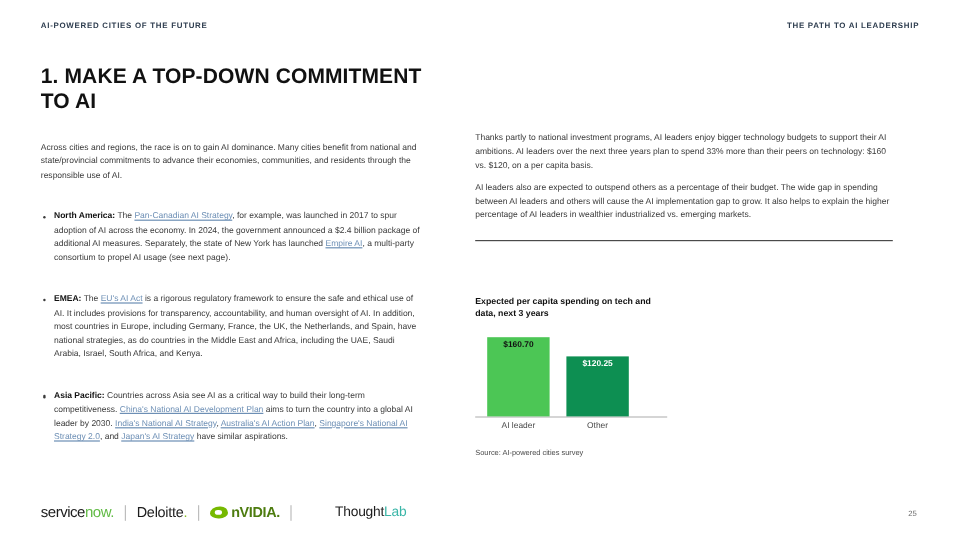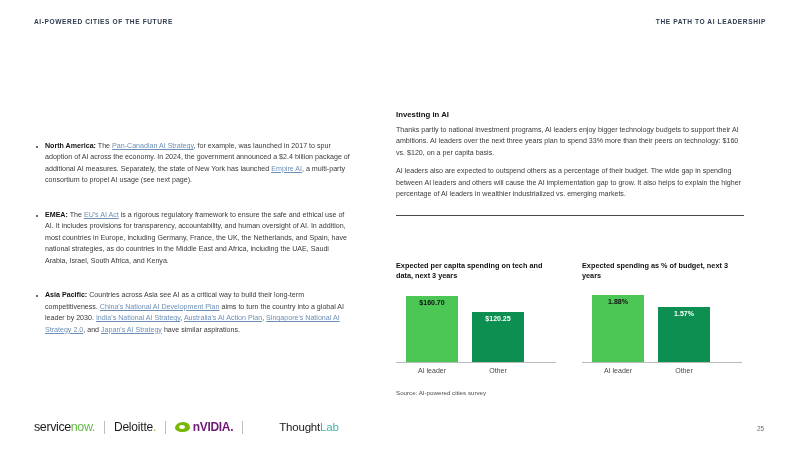--- a/index.html
+++ b/index.html
@@ -92,88 +92,67 @@
   .l-deloitte{font-size:12px;font-weight:400;color:#1c1c1c;letter-spacing:-.2px;}
   .l-deloitte .dot{color:#86bc25;}
   .l-nv-eye{
     width:15px;height:10px;margin-right:2.5px;background:#76b900;
     border-radius:55% 42% 50% 48%/60% 55% 45% 42%;position:relative;
   }
   .l-nv-eye:after{
     content:"";position:absolute;left:3.5px;top:2.6px;width:6px;height:4.6px;
     background:#ffffff;border-radius:50%;
   }
-  .l-nvidia{font-size:12px;font-weight:700;color:#701a75;letter-spacing:-.3px;}
+  .l-nvidia{font-size:12px;font-weight:700;color:#4d7c0f;letter-spacing:-.3px;}
   .l-tl{font-size:11.5px;font-weight:400;color:#1c1c1c;letter-spacing:-.2px;margin-left:27px;}
   .l-tl .lab{color:#3bb6a8;}
   .pagenum{
     position:absolute;right:36px;bottom:18px;font-size:6.4px;color:#6a6a6a;
   }
 </style>
 </head>
 <body>
 
 <div class="page">
 
   <div class="runhead">
     <span>AI-POWERED CITIES OF THE FUTURE</span>
     <span>THE PATH TO AI LEADERSHIP</span>
   </div>
 
+  <div class="title">1. MAKE A TOP-DOWN COMMITMENT TO AI</div>
 
   <div class="col-left">
+    <p class="body">Across cities and regions, the race is on to gain AI dominance. Many cities benefit from national and state/provincial commitments to advance their economies, communities, and residents through the responsible use of AI.</p>
     <ul class="bullets" id="bullet-list">
         <li><b>North America:</b><span> The </span><a class="lnk" href="#">Pan-Canadian AI Strategy</a><span>, for example, was launched in 2017 to spur adoption of AI across the economy. In 2024, the government announced a $2.4 billion package of additional AI measures. Separately, the state of New York has launched </span><a class="lnk" href="#">Empire AI</a><span>, a multi-party consortium to propel AI usage (see next page).</span></li>
         <li><b>EMEA:</b><span> The </span><a class="lnk" href="#">EU's AI Act</a><span> is a rigorous regulatory framework to ensure the safe and ethical use of AI. It includes provisions for transparency, accountability, and human oversight of AI. In addition, most countries in Europe, including Germany, France, the UK, the Netherlands, and Spain, have national strategies, as do countries in the Middle East and Africa, including the UAE, Saudi Arabia, Israel, South Africa, and Kenya.</span></li>
         <li><b>Asia Pacific:</b><span> Countries across Asia see AI as a critical way to build their long-term competitiveness. </span><a class="lnk" href="#">China's National AI Development Plan</a><span> aims to turn the country into a global AI leader by 2030. </span><a class="lnk" href="#">India's National AI Strategy</a><span>, </span><a class="lnk" href="#">Australia's AI Action Plan</a><span>, </span><a class="lnk" href="#">Singapore's National AI Strategy 2.0</a><span>, and </span><a class="lnk" href="#">Japan's AI Strategy</a><span> have similar aspirations.</span></li>
       </ul>
   </div>
 
   <div class="col-right">
-    <div class="panel-h">Investing in AI</div>
     <p class="body">Thanks partly to national investment programs, AI leaders enjoy bigger technology budgets to support their AI ambitions. AI leaders over the next three years plan to spend 33% more than their peers on technology: $160 vs. $120, on a per capita basis.</p>
     <p class="body">AI leaders also are expected to outspend others as a percentage of their budget. The wide gap in spending between AI leaders and others will cause the AI implementation gap to grow. It also helps to explain the higher percentage of AI leaders in wealthier industrialized vs. emerging markets.</p>
 
     <div class="rule"></div>
 
     <div class="charts" id="charts">
         <div class="chart">
           <div class="chart-title">Expected per capita spending on tech and data, next 3 years</div>
           <div class="plot">
             <div class="bars">
               <div class="bar-wrap">
                 <div class="bar light" style="height: 89%; background: rgb(76, 198, 85);">
                   <span class="vlabel">$160.70</span>
                 </div>
               </div>
               <div class="bar-wrap">
                 <div class="bar dark" style="height: 67%; background: rgb(13, 143, 82);">
                   <span class="vlabel">$120.25</span>
-                </div>
-              </div>
-            </div>
-          </div>
-          <div class="axis"></div>
-          <div class="cats">
-            <div class="cat">AI leader</div>
-            <div class="cat">Other</div>
-          </div>
-        </div>
-        <div class="chart">
-          <div class="chart-title">Expected spending as % of budget, next 3 years</div>
-          <div class="plot">
-            <div class="bars">
-              <div class="bar-wrap">
-                <div class="bar light" style="height: 90%; background: rgb(76, 198, 85);">
-                  <span class="vlabel">1.88%</span>
-                </div>
-              </div>
-              <div class="bar-wrap">
-                <div class="bar dark" style="height: 75%; background: rgb(13, 143, 82);">
-                  <span class="vlabel">1.57%</span>
                 </div>
               </div>
             </div>
           </div>
           <div class="axis"></div>
           <div class="cats">
             <div class="cat">AI leader</div>
             <div class="cat">Other</div>
           </div>
         </div>

